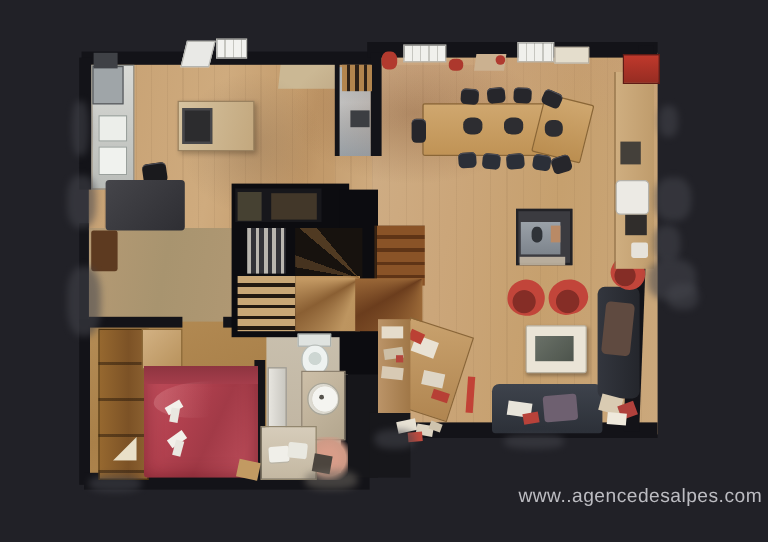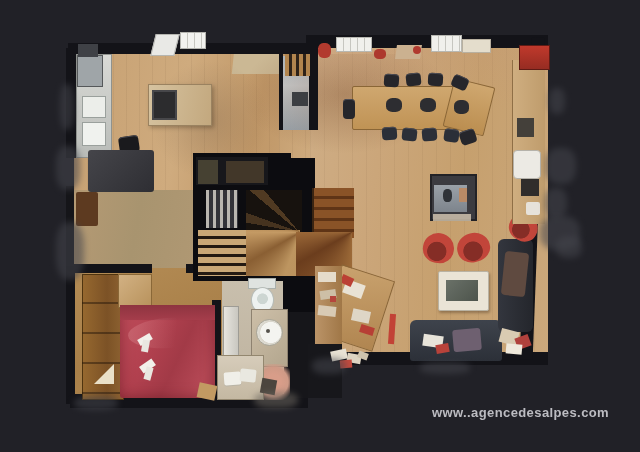--- a/index.html
+++ b/index.html
@@ -10,21 +10,21 @@
   }
   .stage{position:relative;width:640px;height:452px;background:var(--bg,#212127);}
   .a{position:absolute;}
   .wall{background:var(--wall,#131318);}
   .wood{background:linear-gradient(100deg,#c6a072,#cfab7e 45%,#c09767 75%,#c9a476);}
   .wood:after{content:"";position:absolute;inset:0;background:repeating-linear-gradient(90deg,rgba(60,35,15,.06) 0 1px,transparent 1px 13px);}
   .noise{background:#44454c;filter:blur(3px);opacity:.55;border-radius:40%;}
   .chair{background:#26262b;border-radius:4px;box-shadow:inset 0 1px 0 #4d4d55;}
   .redseat{border-radius:50% 50% 46% 46%;background:radial-gradient(circle at 46% 62%,#852d26 0 37%,var(--accent-red,#c2453a) 40%);}
   .watermark{
-    color:var(--watermark,#cdcdd2);font-size:13px;letter-spacing:.4px;font-weight:bold;opacity:.9;
+    color:var(--watermark,#cdcdd2);font-size:16px;letter-spacing:.4px;font-weight:normal;opacity:.9;
   }
 </style>
 </head>
 <body>
 
 <div class="stage">
 
   <div class="a wood" style="left:74px;top:52px;width:236px;height:140px;"></div>
   <div class="a wood" style="left:279px;top:120px;width:76px;height:72px;"></div>
   <div class="a" style="left:310px;top:44px;width:238px;height:318px;background:linear-gradient(100deg,#cfae86,#cba67a 30%,#c6a06e 60%,#cba87c);"></div>

